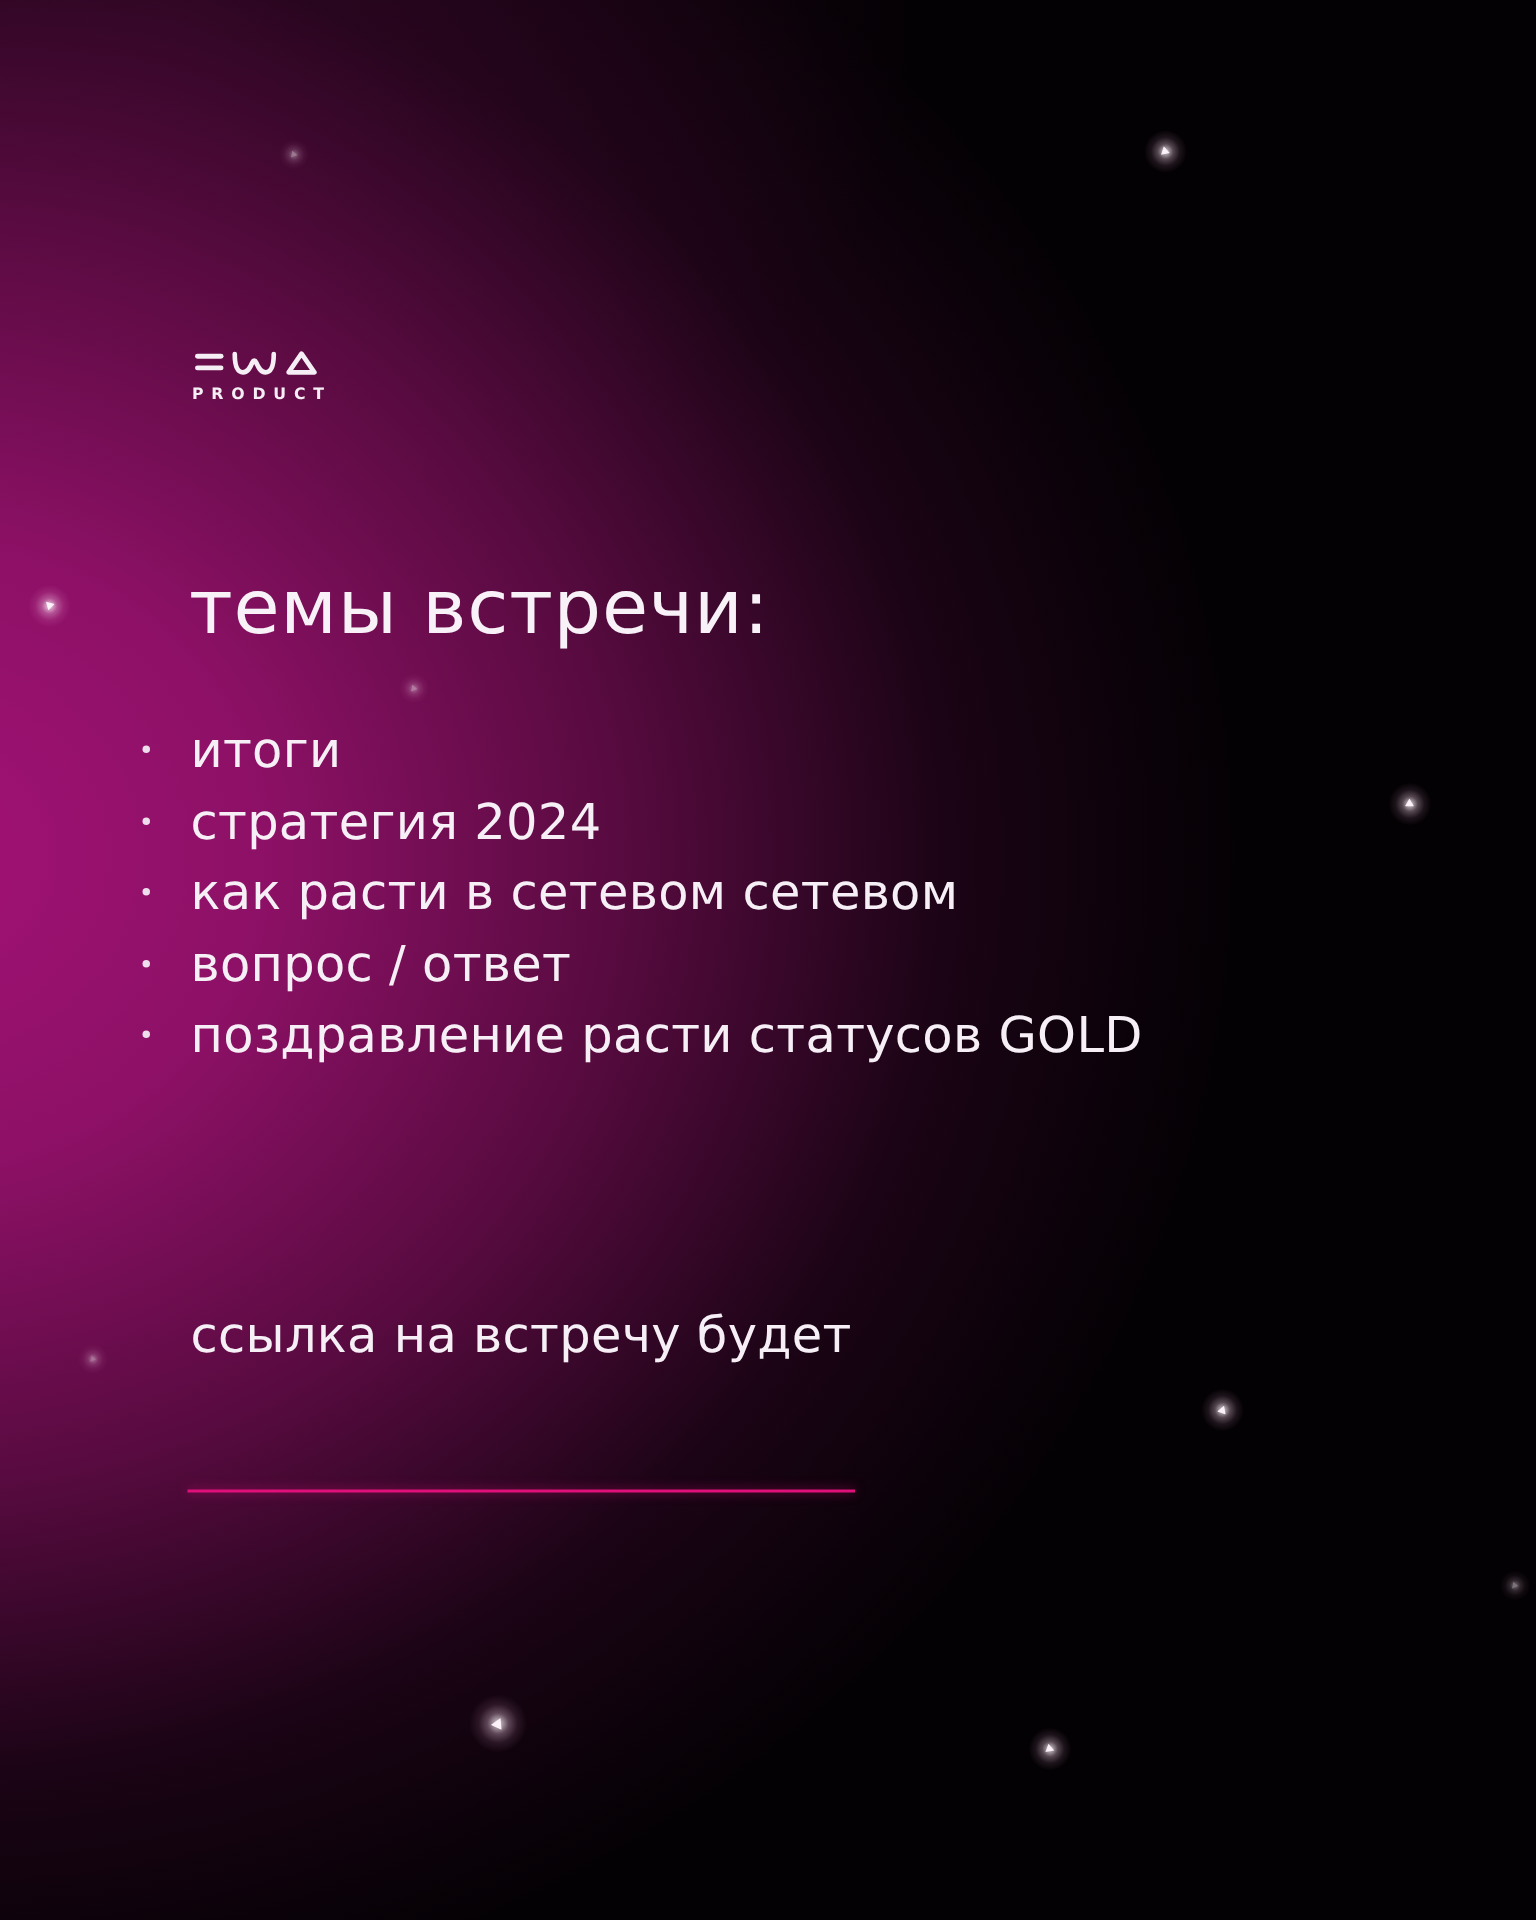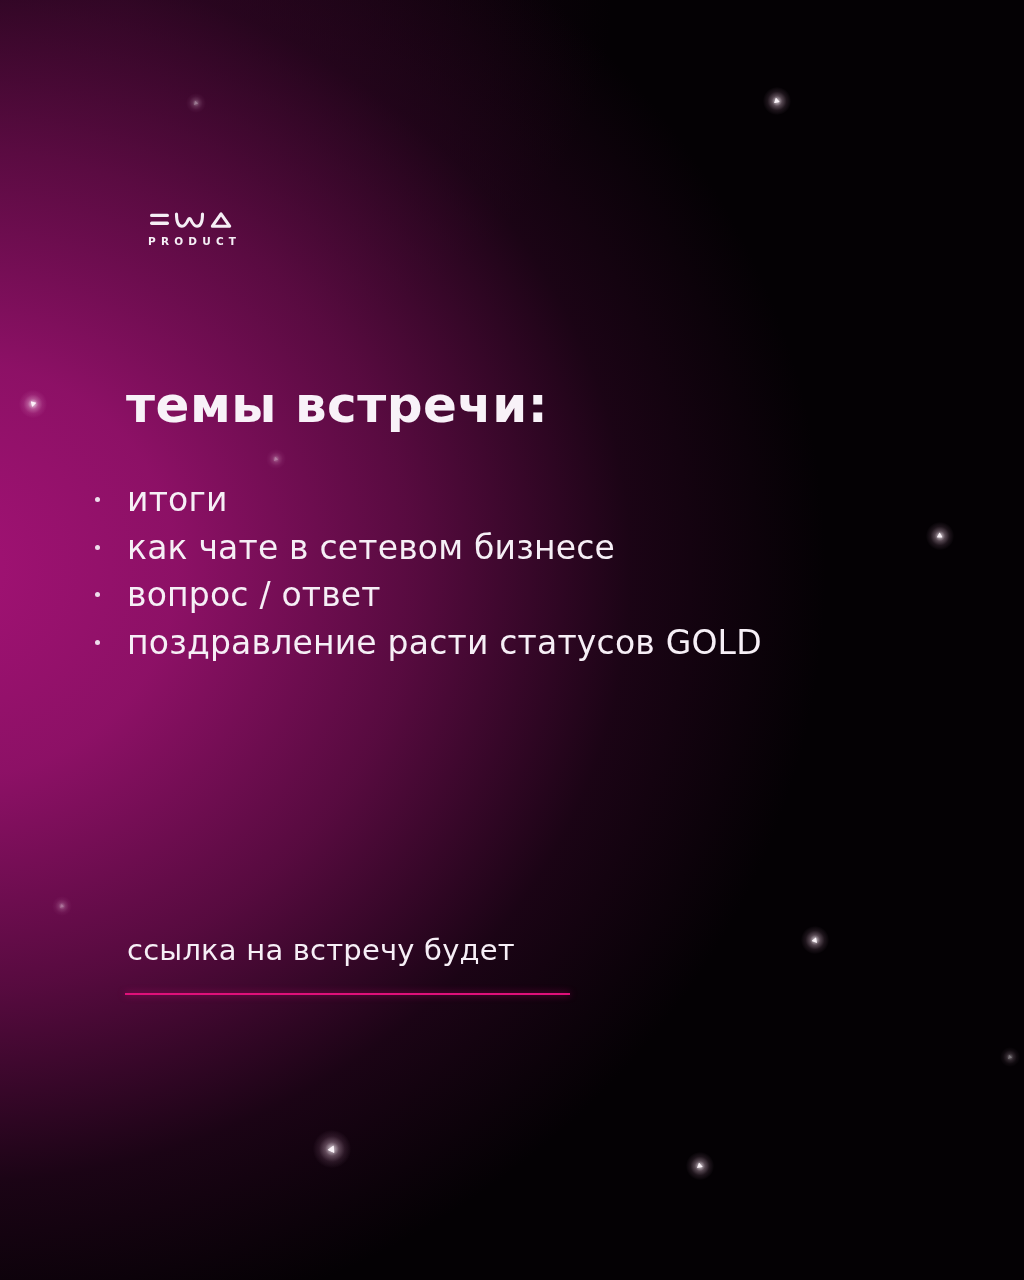--- a/index.html
+++ b/index.html
@@ -17,52 +17,52 @@
         rgba(145,17,105,0.97) 22%,
         rgba(108,13,78,0.80) 44%,
         rgba(52,7,40,0.48) 64%,
         rgba(10,1,8,0.0) 82%),
       radial-gradient(700px 520px at 12% 0%,
         rgba(62,8,46,0.55) 0%, rgba(62,8,46,0) 70%),
       #040104;
   }
 
   
-  .logo { position:absolute; left:128px; top:212px; color:#f5eef5;margin-left:20px; }
+  .logo { position:absolute; left:128px; top:234px; color:#f5eef5; }
   .logo svg { display:block; margin-left:2px; }
   .logo-sub {
     margin-top:7px; font-size:10.5px; font-weight:bold;
     letter-spacing:5.2px; color:#f5eef5;
   }
 
   
   .heading {
     position:absolute; left:126px; top:376px;
-    font-size:50px; font-weight:700; letter-spacing:0.5px;
+    font-size:50px; font-weight:400; letter-spacing:0.5px;
     color:#f8f2f8;
   }
 
   
   .topics {
     position:absolute; left:95px; top:476px;
     list-style:none; color:#f6eff6;
   }
   .topics li {
     height:47.5px; display:flex; align-items:center;
     font-size:33px; letter-spacing:0.2px; white-space:nowrap;
   }
   .bullet {
     width:5px; height:5px; border-radius:50%;
     background:#eeddec; margin-right:27px; flex-shrink:0;
   }
 
   
   .footer {
-    position:absolute; left:127px; top:931px;
-    font-size:29px; line-height:39px; letter-spacing:0.2px;
+    position:absolute; left:127px; top:870px;
+    font-size:33px; line-height:39px; letter-spacing:0.2px;
     color:#f6eff6;
   }
   .accent-divider {
     position:absolute; left:125px; top:993px;
     width:445px; height:2px; background:#e0107a;
     box-shadow:0 0 7px rgba(224,16,122,0.65);
   }
 
   
   .star {
@@ -119,21 +119,25 @@
 
   <h1 class="heading">темы встречи:</h1>
 
   <ul class="topics">
     <li>
       <span class="bullet"></span>
       <span>итоги</span>
     </li>
     <li>
       <span class="bullet"></span>
-      <span>как чате в сетевом бизнесе</span>
+      <span>стратегия 2024</span>
+    </li>
+    <li>
+      <span class="bullet"></span>
+      <span>как расти в сетевом сетевом</span>
     </li>
     <li>
       <span class="bullet"></span>
       <span>вопрос / ответ</span>
     </li>
     <li>
       <span class="bullet"></span>
       <span>поздравление расти статусов GOLD</span>
     </li>
   </ul>

